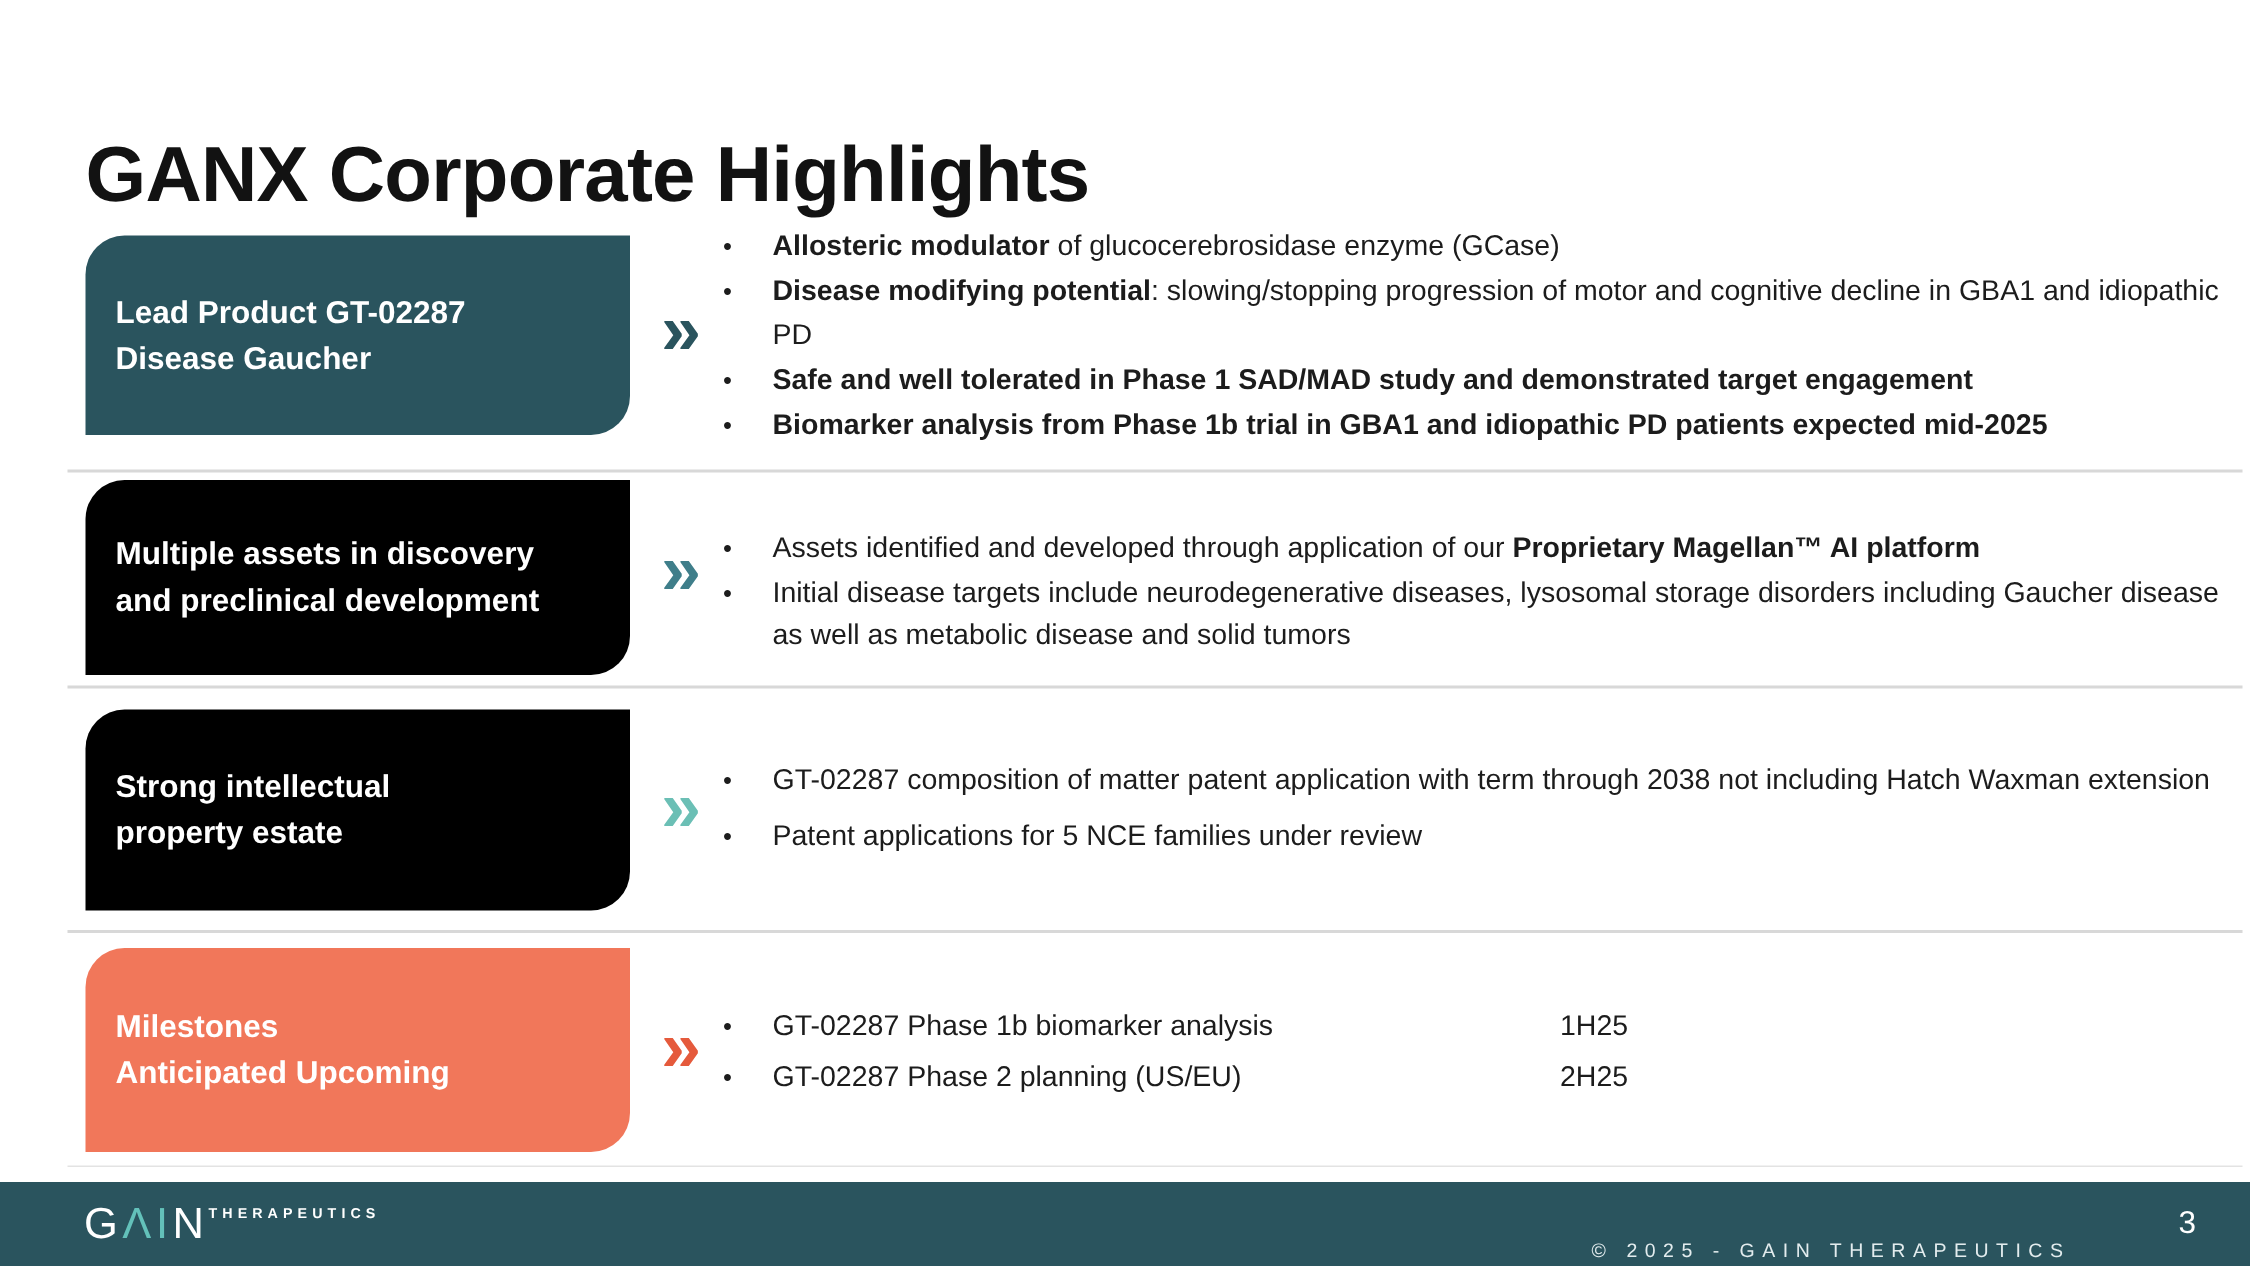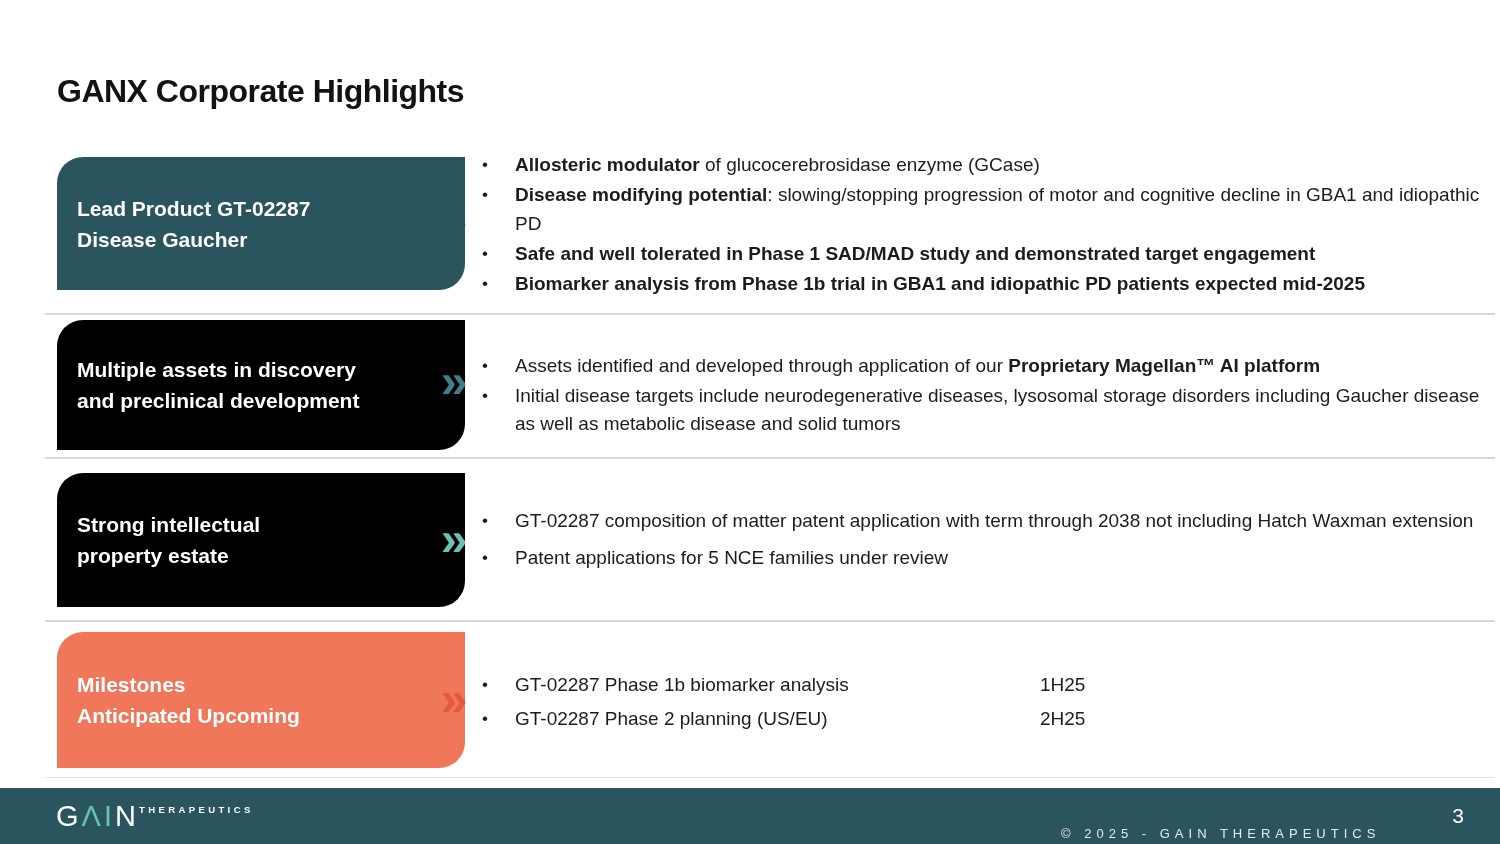--- a/index.html
+++ b/index.html
@@ -4,26 +4,26 @@
 <style>
   html,body{margin:0;padding:0;background:#e9e9e9;}
   .slide{
     position:relative; width:1500px; height:844px; background:#ffffff;
     overflow:hidden; font-family:"Liberation Sans", sans-serif; color:#1c1c1c;
     margin:0 auto;
   }
   .abs{position:absolute;}
   
   .title{
-    left:57px; top:52px; font-size:32px; font-weight:700; letter-spacing:-0.5px;
+    left:57px; top:52px; font-size:52px; font-weight:700; letter-spacing:-0.5px;
     color:#121212;
   }
   
   .box{
-    left:57px; width:408px; border-radius:26px 0 26px 0;
+    left:57px; width:363px; border-radius:26px 0 26px 0;
     display:flex; align-items:center; box-sizing:border-box; padding:2px 20px;
     color:#ffffff; font-weight:700; font-size:21px; line-height:31px;
   }
   .box .bl{display:block;}
   .box-1{top:157px; height:133px; background:#2a545e;}
   .box-2{top:320px; height:130px; background:#000000;}
   .box-3{top:473px; height:134px; background:#000000;}
   .box-4{top:632px; height:136px; background:#f1775a;}
   
   .chev{

